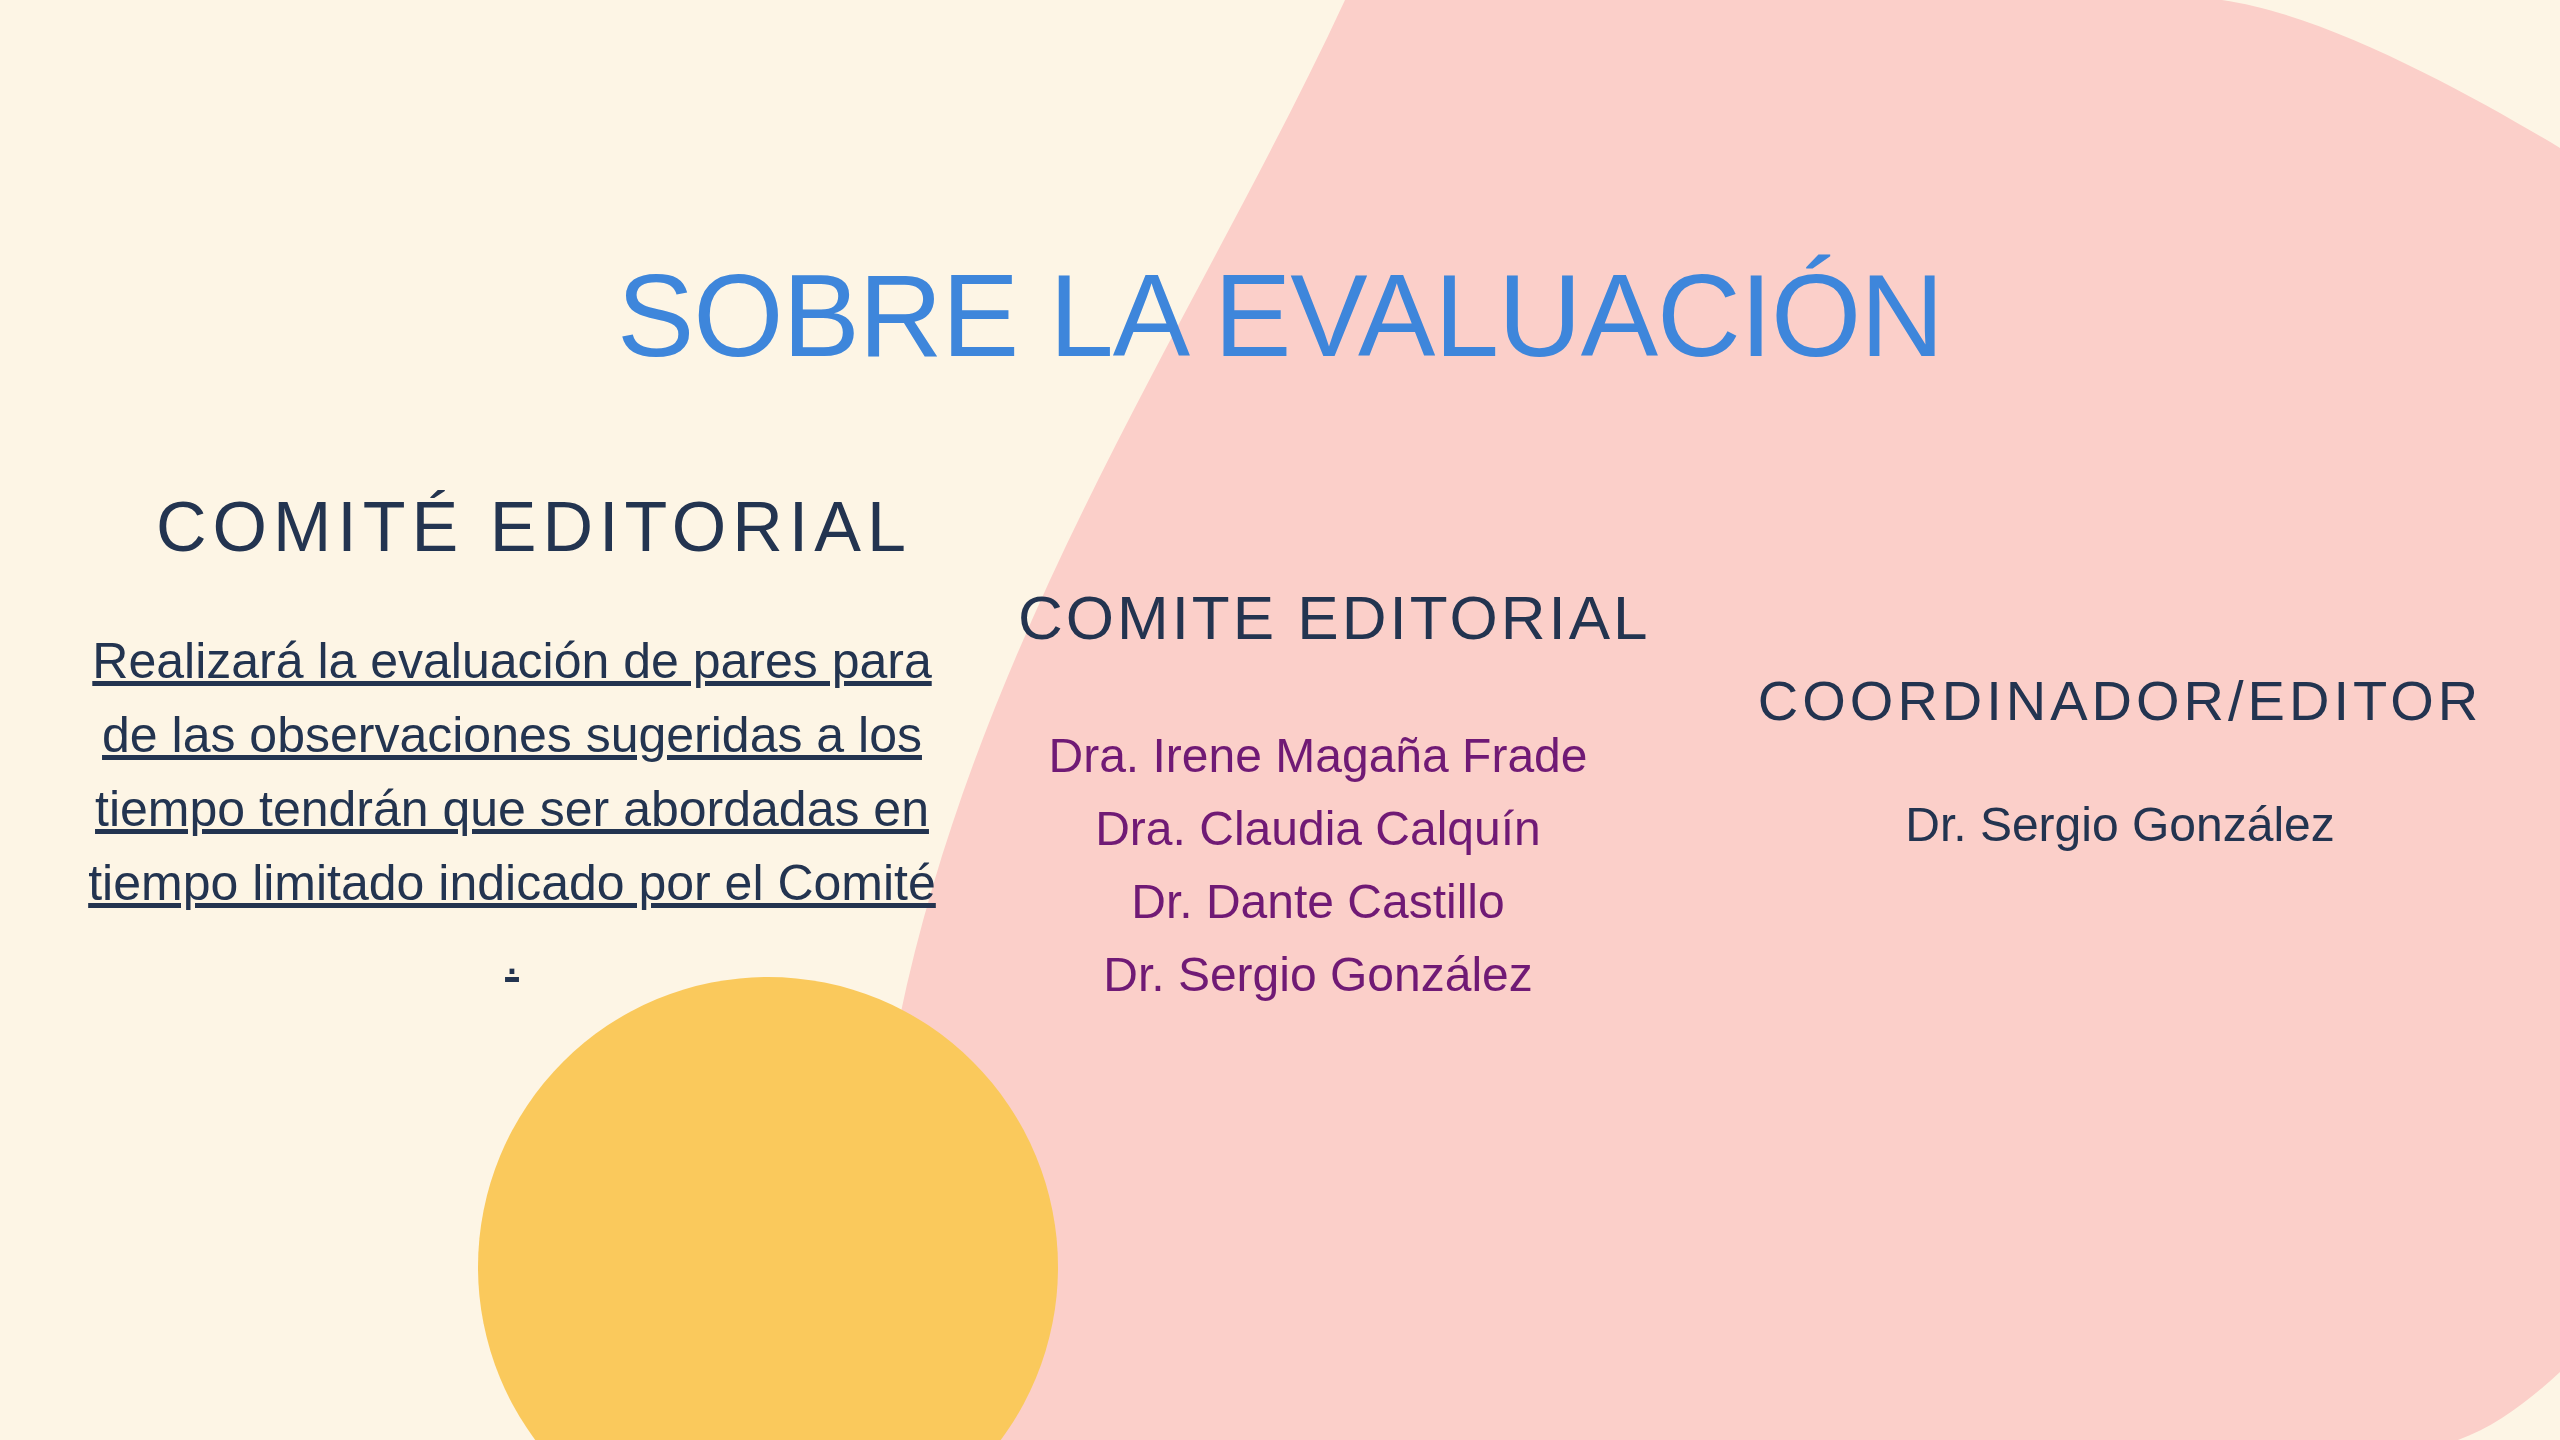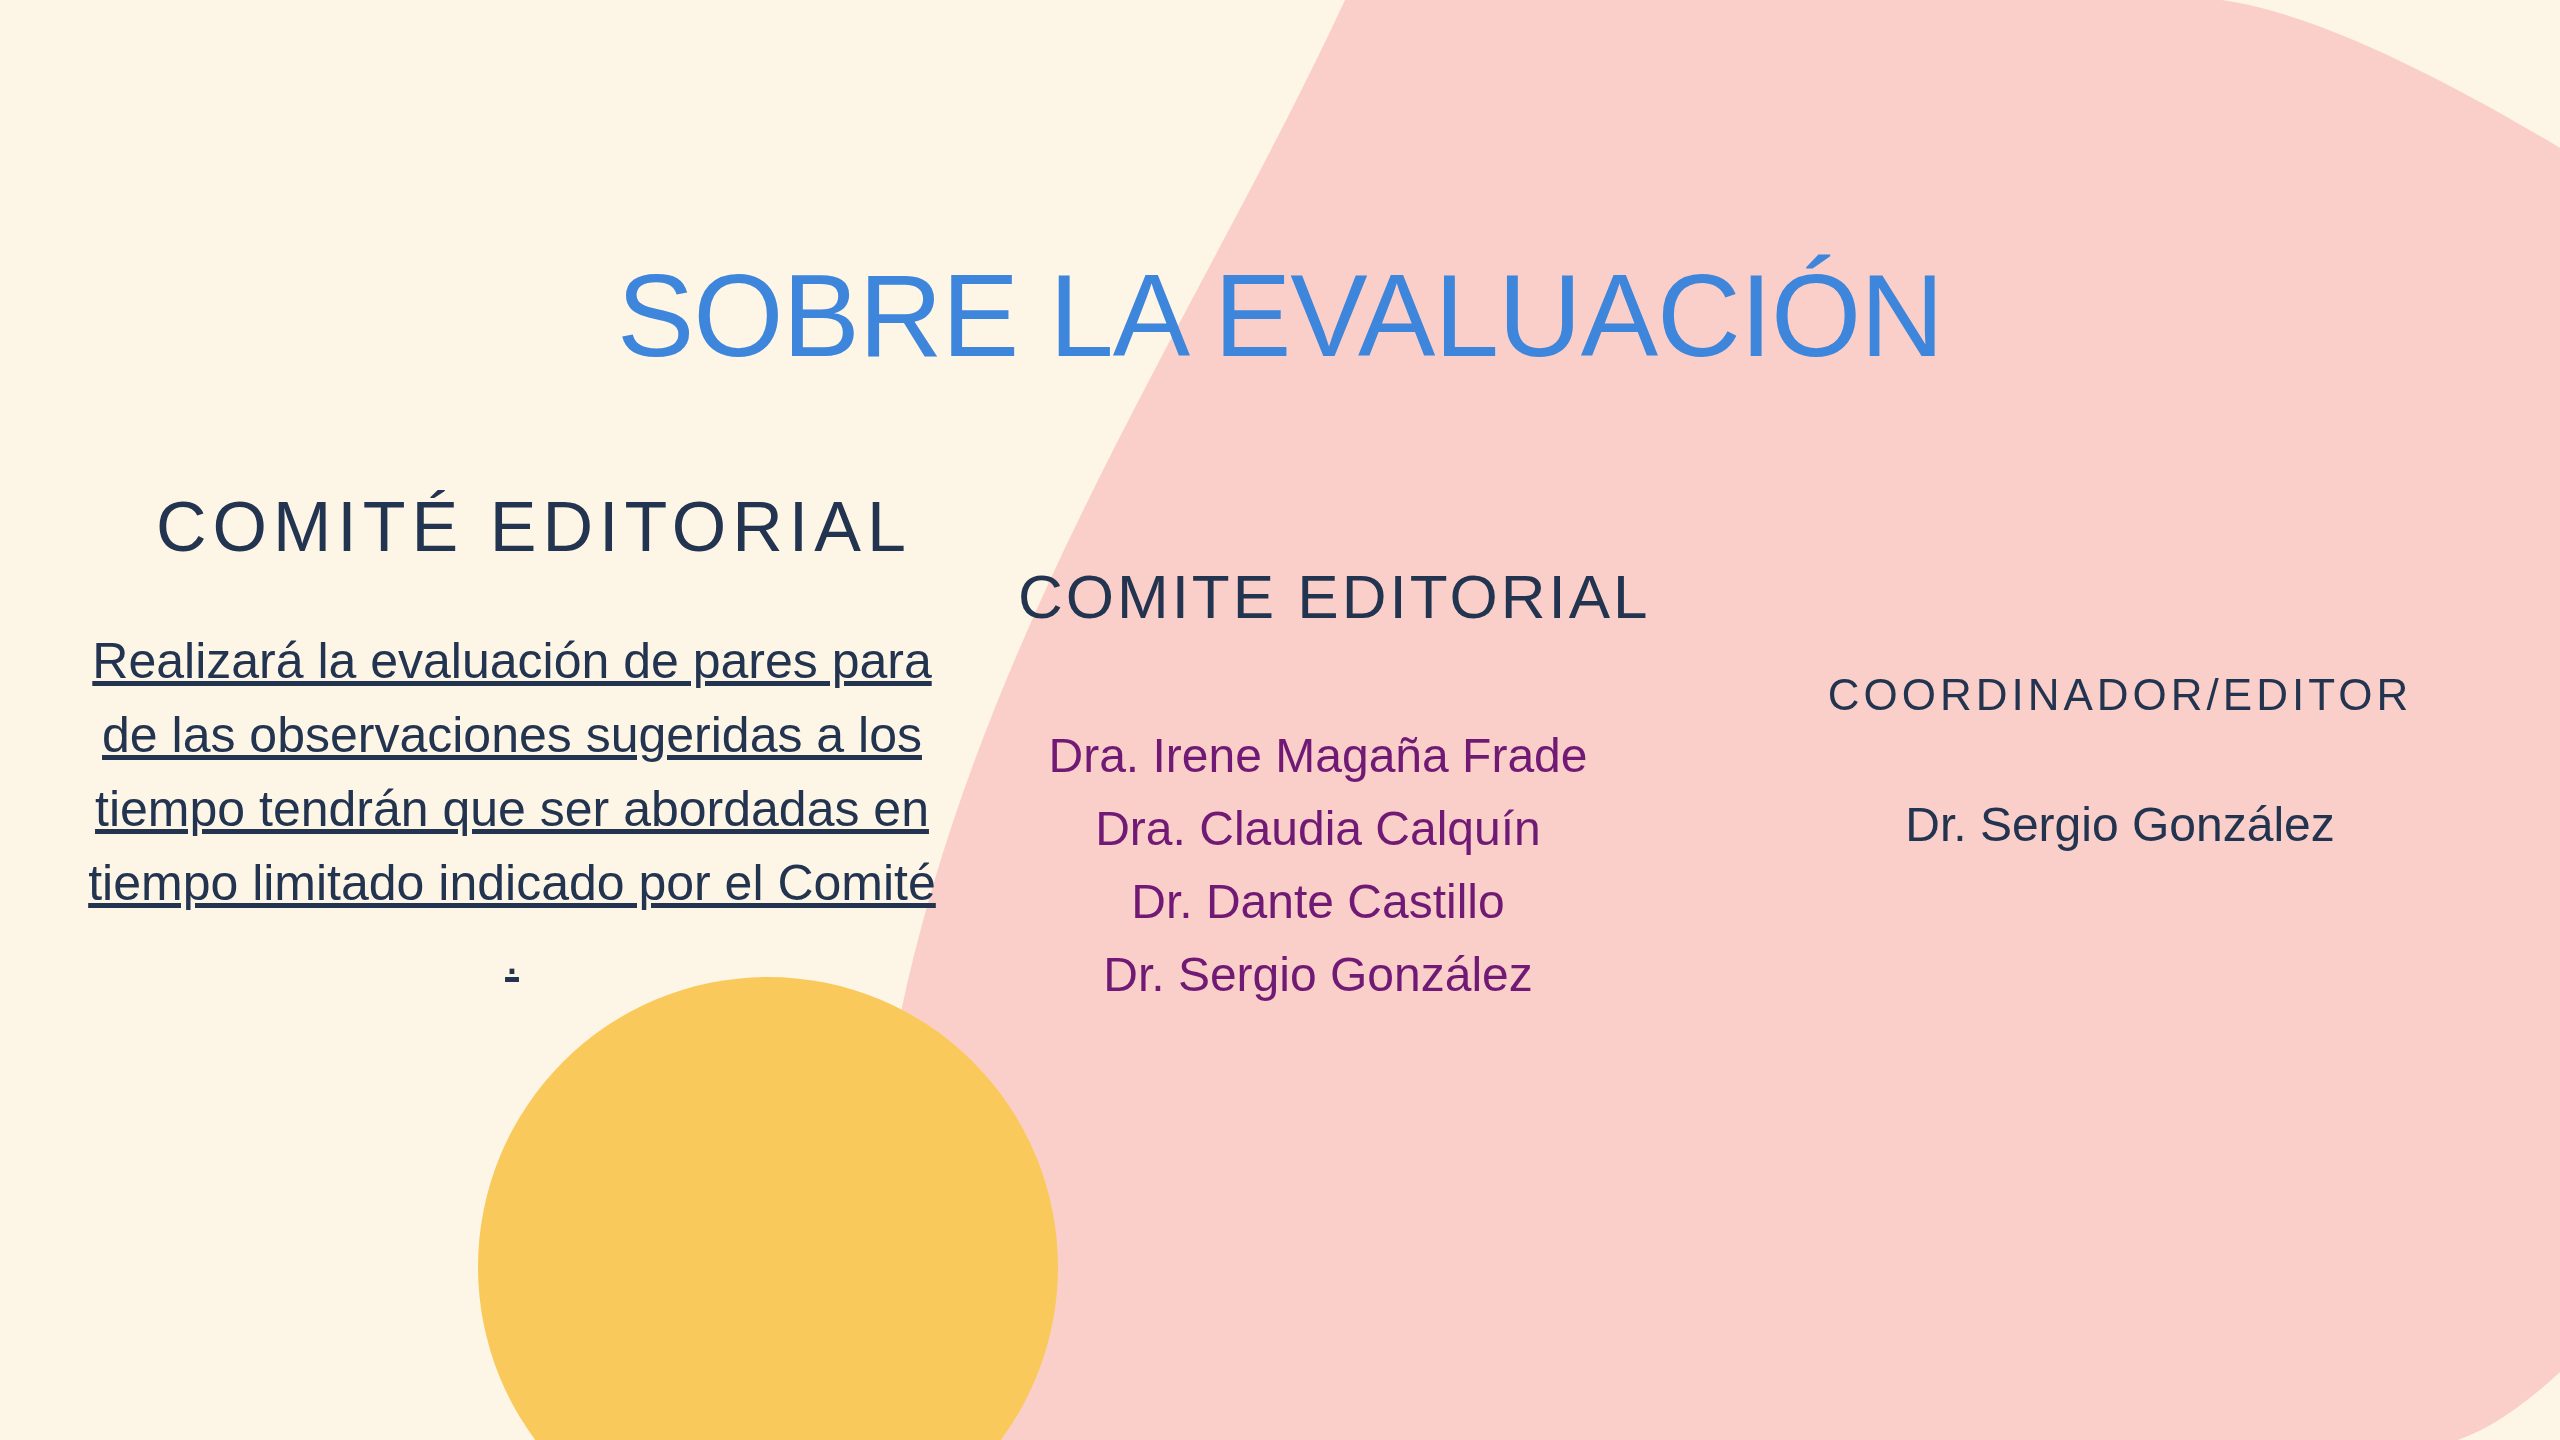--- a/index.html
+++ b/index.html
@@ -49,31 +49,31 @@
     white-space: nowrap;
   }
   .heading-left {
     top: 492px;
     left: 54px;
     width: 960px;
     font-size: 70px;
     letter-spacing: 6px;
   }
   .heading-mid {
-    top: 566px;
+    top: 587px;
     left: 1018px;
     width: 600px;
     font-size: 62px;
     letter-spacing: 3px;
   }
   .heading-right {
     top: 673px;
     left: 1680px;
     width: 880px;
-    font-size: 44px;
+    font-size: 56px;
     letter-spacing: 4px;
   }
   .body-block {
     position: absolute;
     top: 624px;
     left: 32px;
     width: 960px;
     color: #233450;
   }
   .body-line {

